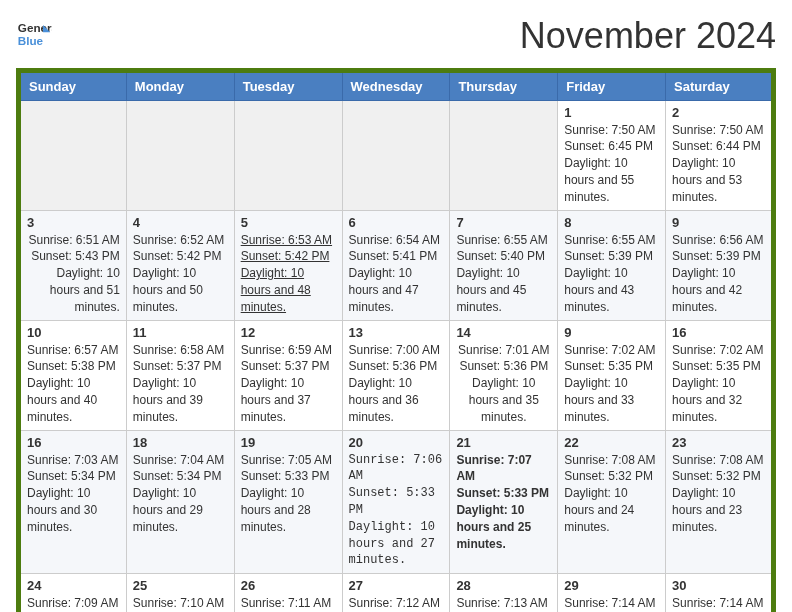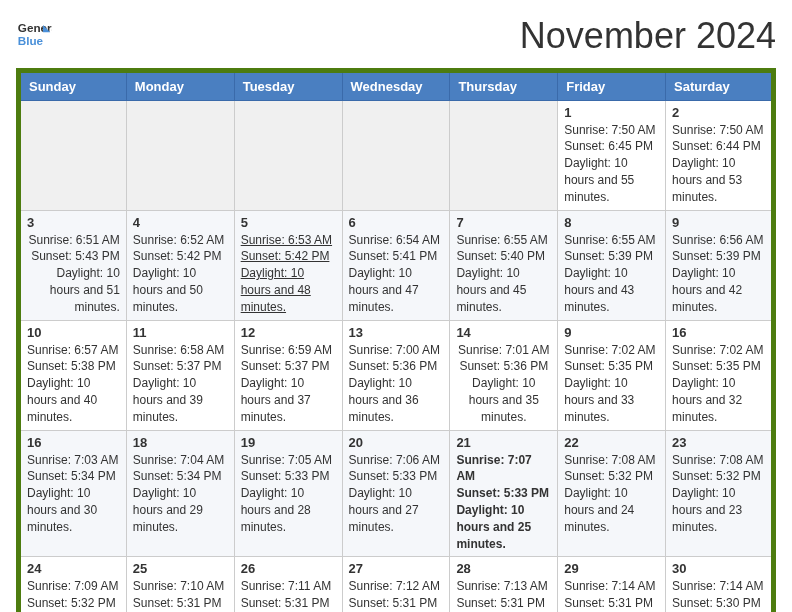--- a/index.html
+++ b/index.html
@@ -233,21 +233,21 @@
 Daylight: 10 hours and 29 minutes.</div>
         </td>
         <td>
           <span class="day-number">19</span>
           <div class="day-info" style="white-space: pre-line;">Sunrise: 7:05 AM
 Sunset: 5:33 PM
 Daylight: 10 hours and 28 minutes.</div>
         </td>
         <td>
           <span class="day-number">20</span>
-          <div class="day-info" style="white-space: pre-line;">Sunrise: 7:06 AM
+          <div class="day-info" style="white-space: pre-line; font-family: Liberation Mono, monospace;">Sunrise: 7:06 AM
 Sunset: 5:33 PM
 Daylight: 10 hours and 27 minutes.</div>
         </td>
         <td>
           <span class="day-number">21</span>
           <div class="day-info" style="white-space: pre-line; font-weight: bold;">Sunrise: 7:07 AM
 Sunset: 5:33 PM
 Daylight: 10 hours and 25 minutes.</div>
         </td>
         <td>

